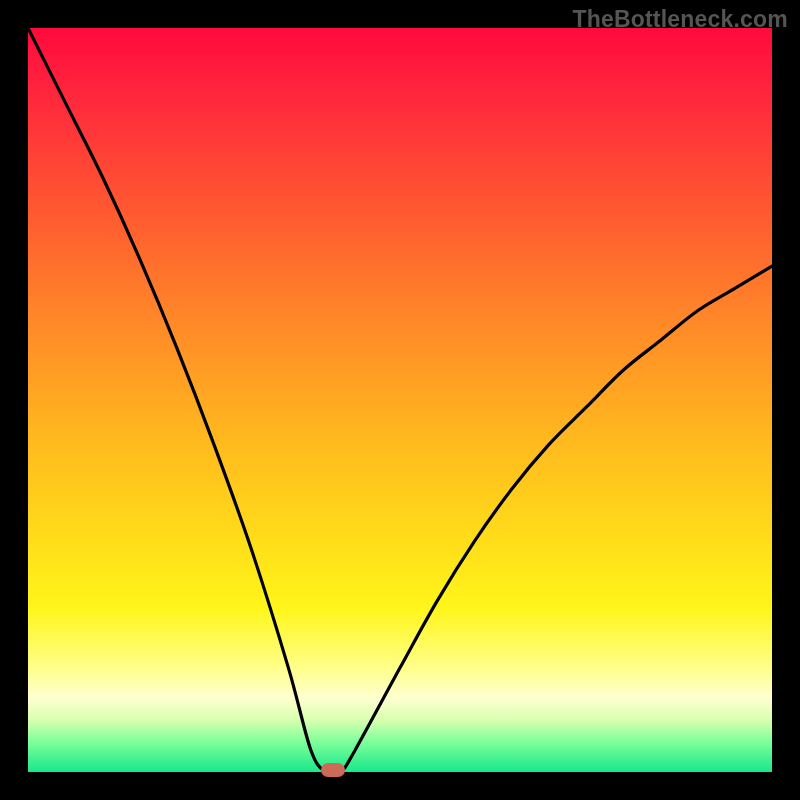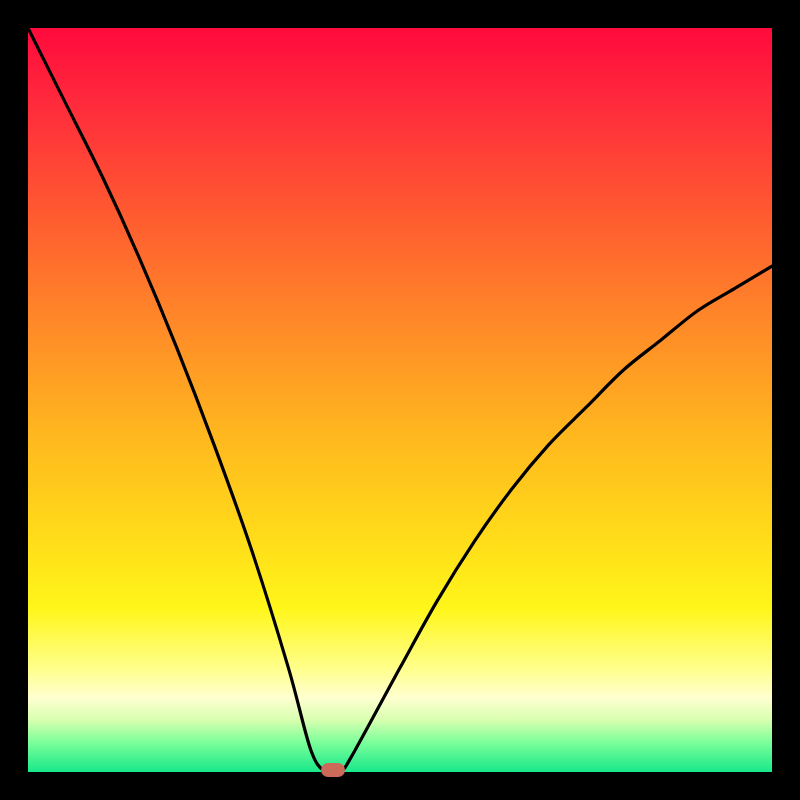--- a/index.html
+++ b/index.html
@@ -65,20 +65,21 @@
     height: 14px;
     border-radius: 8px;
     background: #cc6a5a;
   }
 </style>
 </head>
 <body>
 
 <div class="frame">
 
+  <div class="watermark">TheBottleneck.com</div>
 
   <div class="plot">
     <svg class="curve" viewBox="0 0 744 744" preserveAspectRatio="none">
       <path id="curvePath" d="M 0.00 0.00 C 6.20 12.40, 24.80 49.60, 37.20 74.40 C 49.60 99.20, 62.00 122.76, 74.40 148.80 C 86.80 174.84, 99.20 202.12, 111.60 230.64 C 124.00 259.16, 136.40 288.92, 148.80 319.92 C 161.20 350.92, 173.60 383.16, 186.00 416.64 C 198.40 450.12, 210.80 483.60, 223.20 520.80 C 235.60 558.00, 250.48 606.36, 260.40 639.84 C 270.32 673.32, 276.52 704.32, 282.72 721.68 C 288.92 739.04, 292.64 740.28, 297.60 744.00 C 302.56 747.72, 307.52 747.72, 312.48 744.00 C 317.44 740.28, 317.44 739.04, 327.36 721.68 C 337.28 704.32, 358.36 664.64, 372.00 639.84 C 385.64 615.04, 396.80 593.96, 409.20 572.88 C 421.60 551.80, 434.00 531.96, 446.40 513.36 C 458.80 494.76, 471.20 477.40, 483.60 461.28 C 496.00 445.16, 508.40 430.28, 520.80 416.64 C 533.20 403.00, 545.60 391.84, 558.00 379.44 C 570.40 367.04, 582.80 353.40, 595.20 342.24 C 607.60 331.08, 620.00 322.40, 632.40 312.48 C 644.80 302.56, 657.20 291.40, 669.60 282.72 C 682.00 274.04, 694.40 267.84, 706.80 260.40 C 719.20 252.96, 737.80 241.80, 744.00 238.08" fill="none" stroke-width="3.2" stroke-linecap="round" stroke-linejoin="round" stroke="#000000"></path>
     </svg>
     <div class="marker" id="marker" style="background: rgb(204, 106, 90); left: 293.04px; top: 735px;"></div>
   </div>
 
 </div>
 

